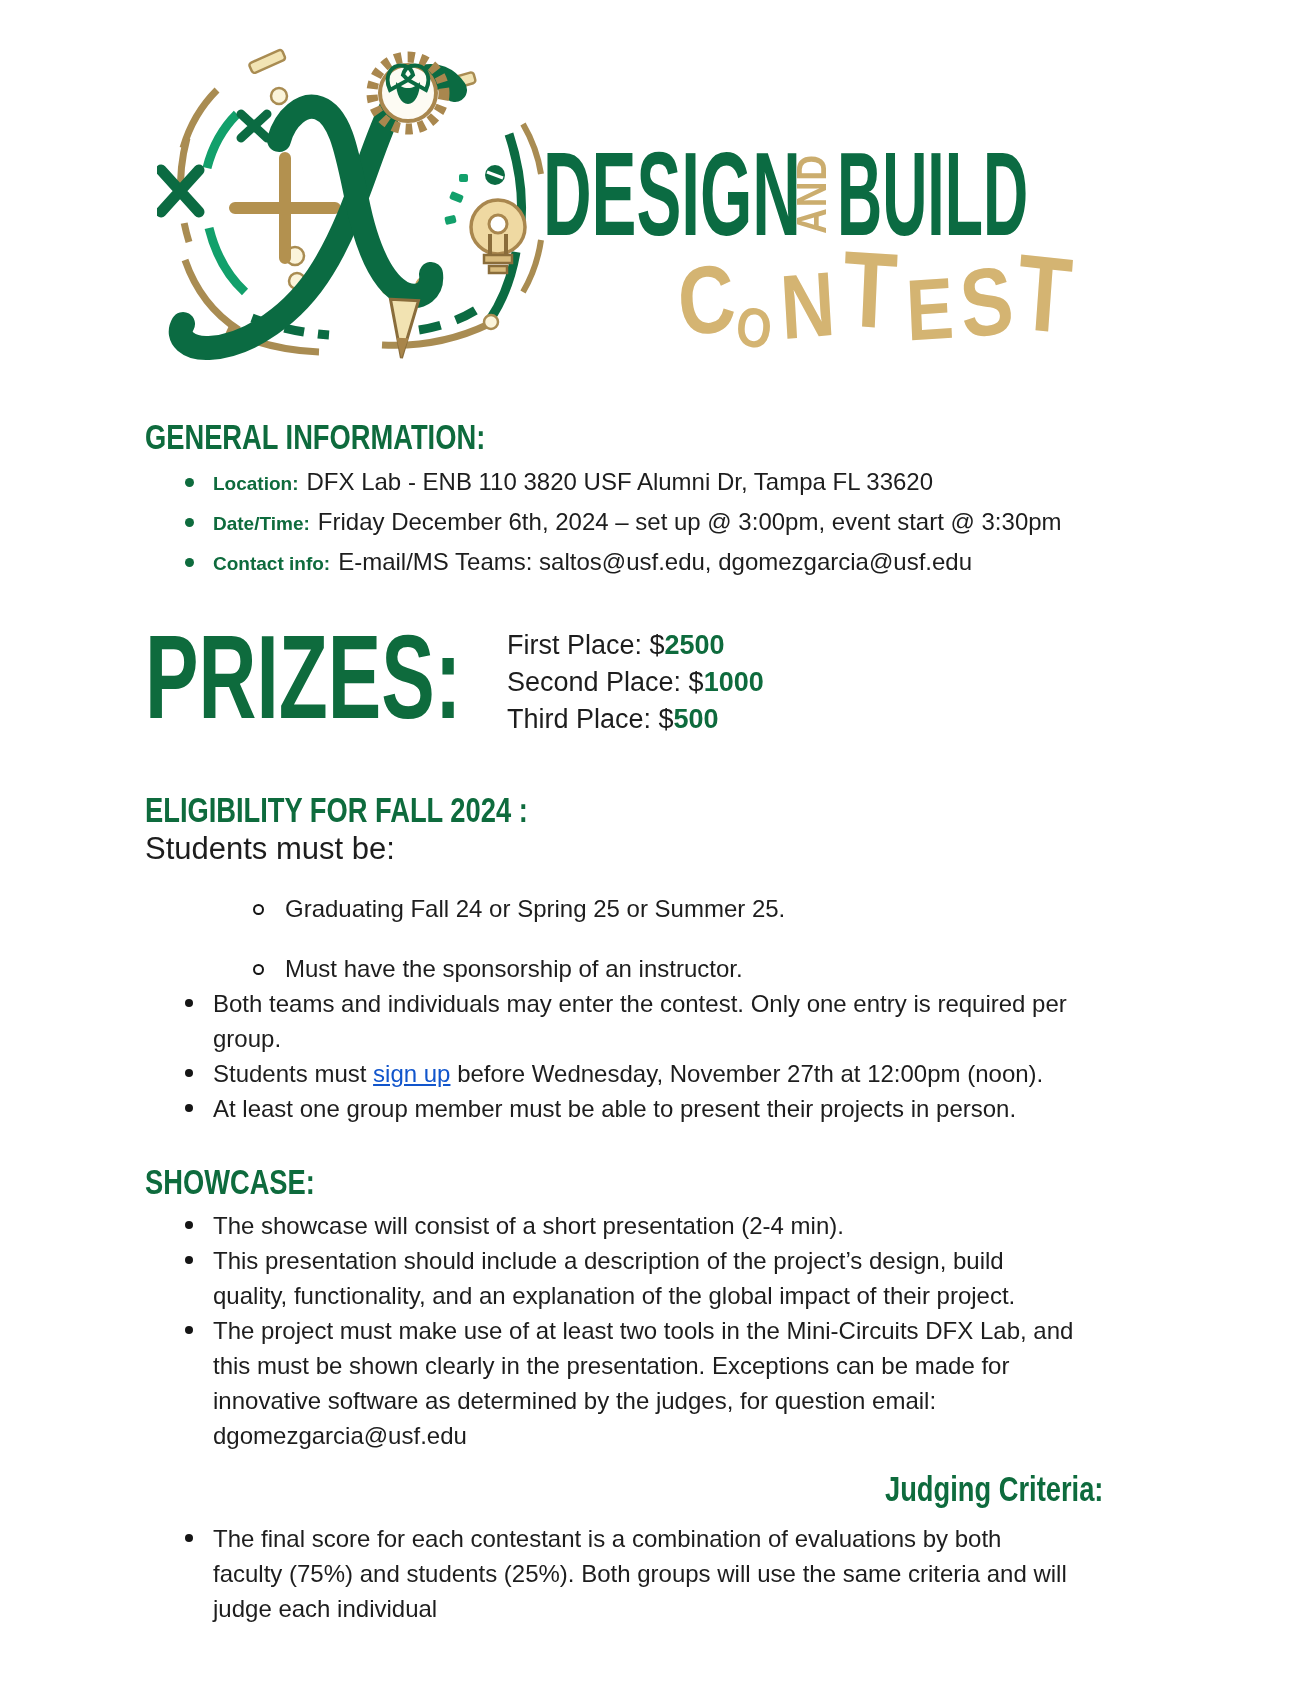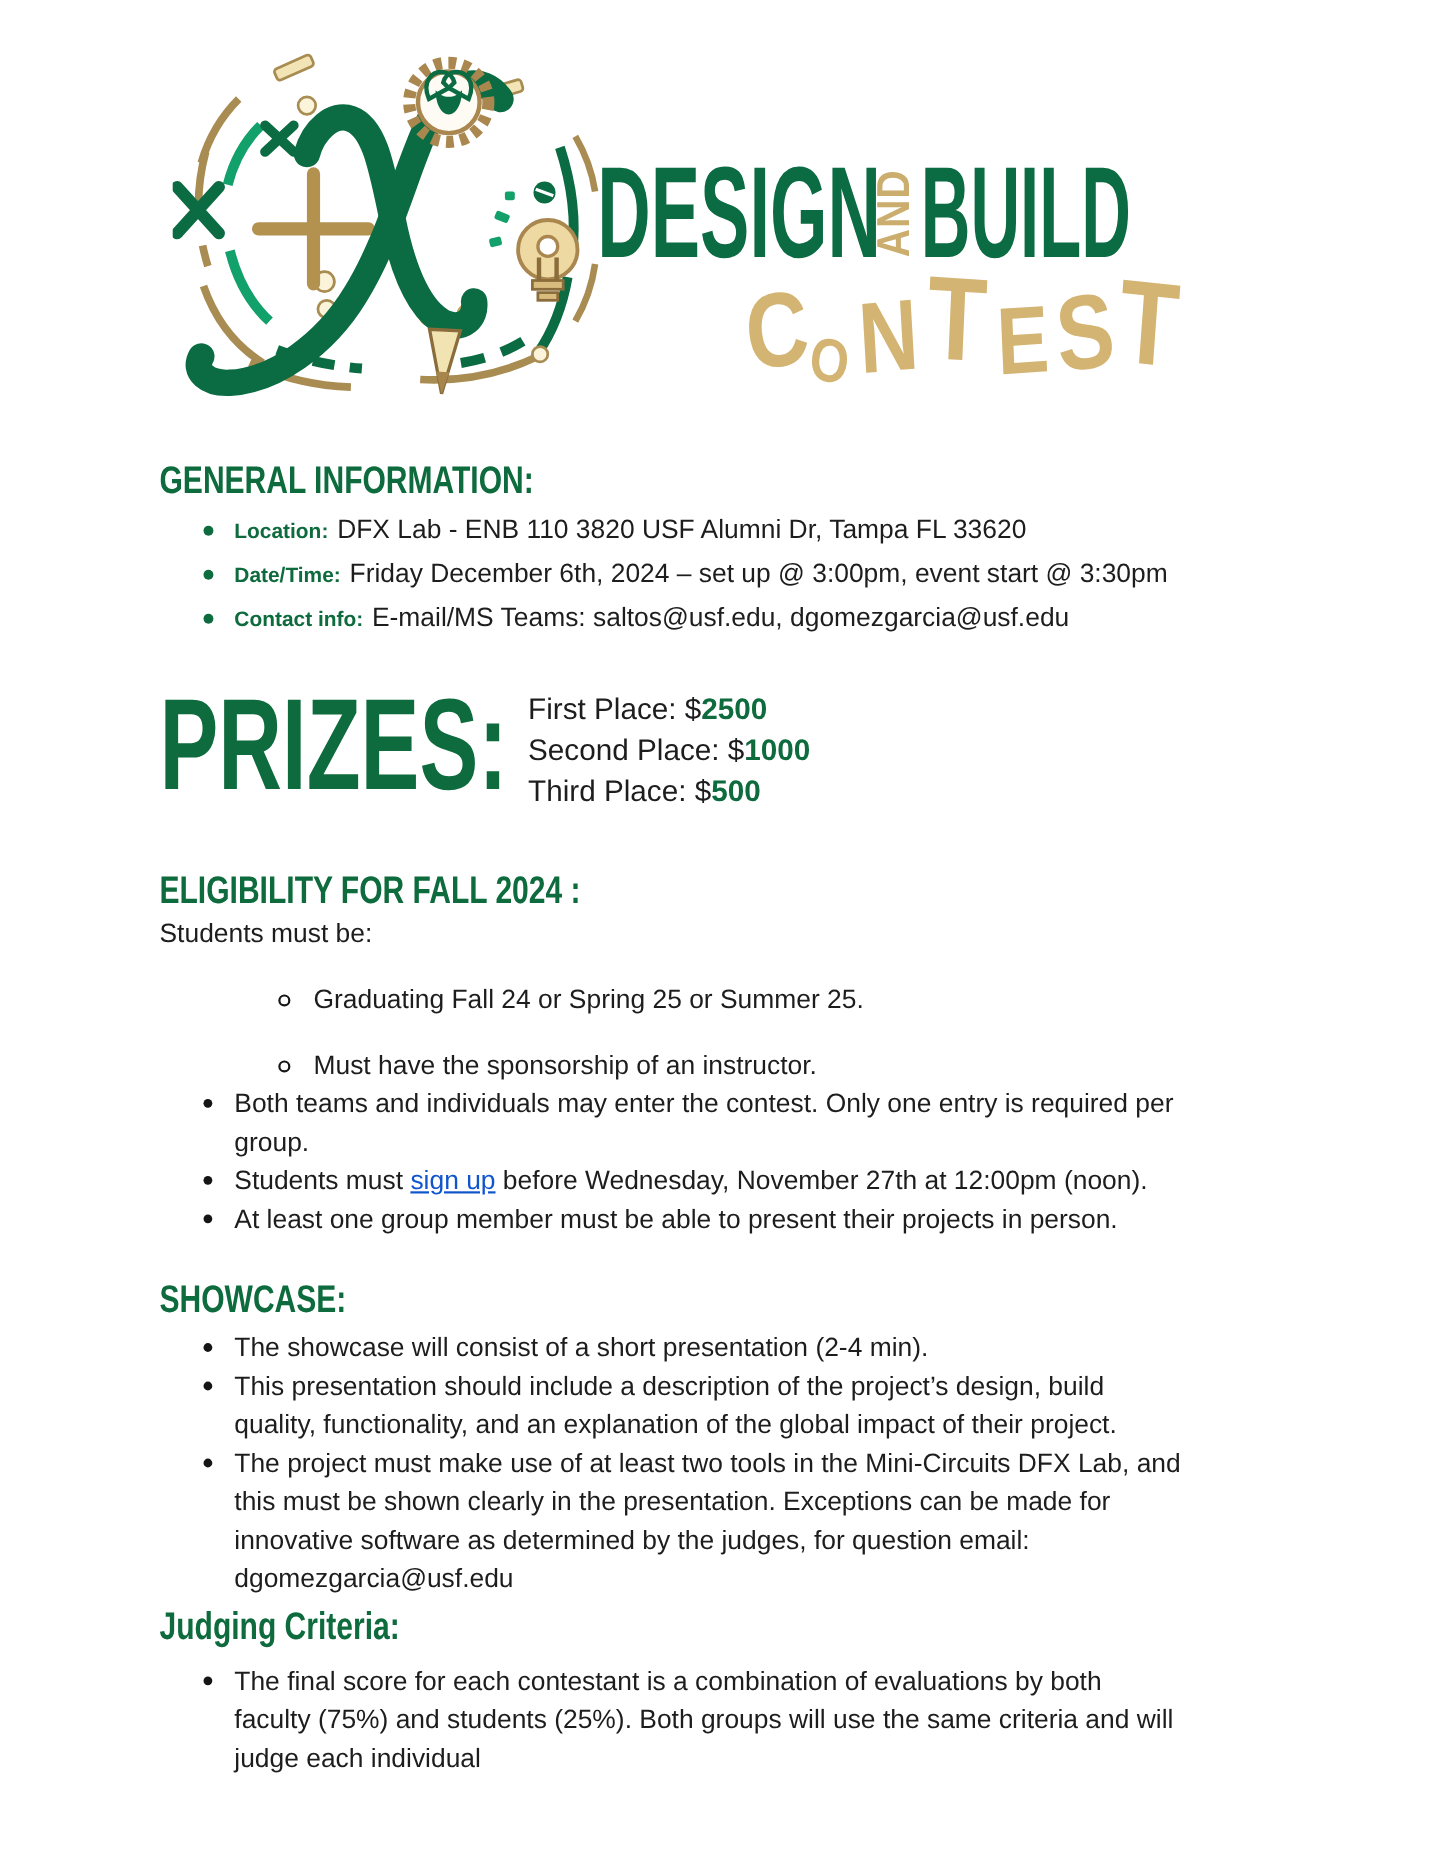--- a/index.html
+++ b/index.html
@@ -37,43 +37,43 @@
 
   
   .sec-general{margin-top:42px;}
   ul{list-style:none;margin:0;padding:0;}
   .gen-list{margin-top:6px;}
   .gen-list li{position:relative;padding-left:68px;line-height:38px;font-size:24px;white-space:nowrap;}
   .gen-list li::before{content:"";position:absolute;left:40px;top:15px;width:9px;height:9px;border-radius:50%;background:#0e6b3d;}
   .gen-label{color:#0e6b3d;font-weight:bold;font-size:19px;margin-right:8px;}
 
   
-  .prizes-row{margin-top:44px;display:flex;align-items:flex-start;}
+  .prizes-row{margin-top:44px;display:flex;align-items:flex-start;gap:27px;}
   .prizes-title-box{width:300px;height:104px;}
   .prizes-title-box span{
     display:inline-block;color:#0e6b3d;font-weight:bold;font-size:118px;line-height:0.85;
     transform:scaleX(0.68);transform-origin:left top;white-space:nowrap;
   }
   .prize-lines{margin-left:35px;padding-top:0;}
   .prize-line{font-size:27px;line-height:37px;white-space:nowrap;}
   .prize-value{color:#0e6b3d;font-weight:bold;}
 
   
   .sec-elig{margin-top:52px;}
-  .intro{font-size:24px;line-height:34px;margin:2px 0 4px 0;}
+  .intro{font-size:31px;line-height:34px;margin:2px 0 4px 0;}
   .bullets{margin-top:0;}
   .bullets li{position:relative;font-size:24px;line-height:35px;}
   .bullets .b1{padding-left:68px;}
   .bullets .b1::before{content:"";position:absolute;left:40px;top:13px;width:8px;height:8px;border-radius:50%;background:#151515;}
   .bullets .b2{padding-left:140px;margin-top:25px;}
   .bullets .b2::before{content:"";position:absolute;left:108px;top:13px;width:7px;height:7px;border-radius:50%;background:transparent;border:2px solid #151515;}
   .btext{white-space:pre-line;}
   .sec-show h2{margin-top:36px;}
   .sec-show .bullets{margin-top:6px;}
-  .sec-judge h2{margin-top:6px;}
+  .sec-judge h2{margin-top:16px;text-align:right;}
   .sec-judge .bullets{margin-top:12px;}
   a.signup{color:#1155cc;text-decoration:underline;}
 </style>
 </head>
 <body>
 
 <div class="content">
 
   <div class="hdr">
 

